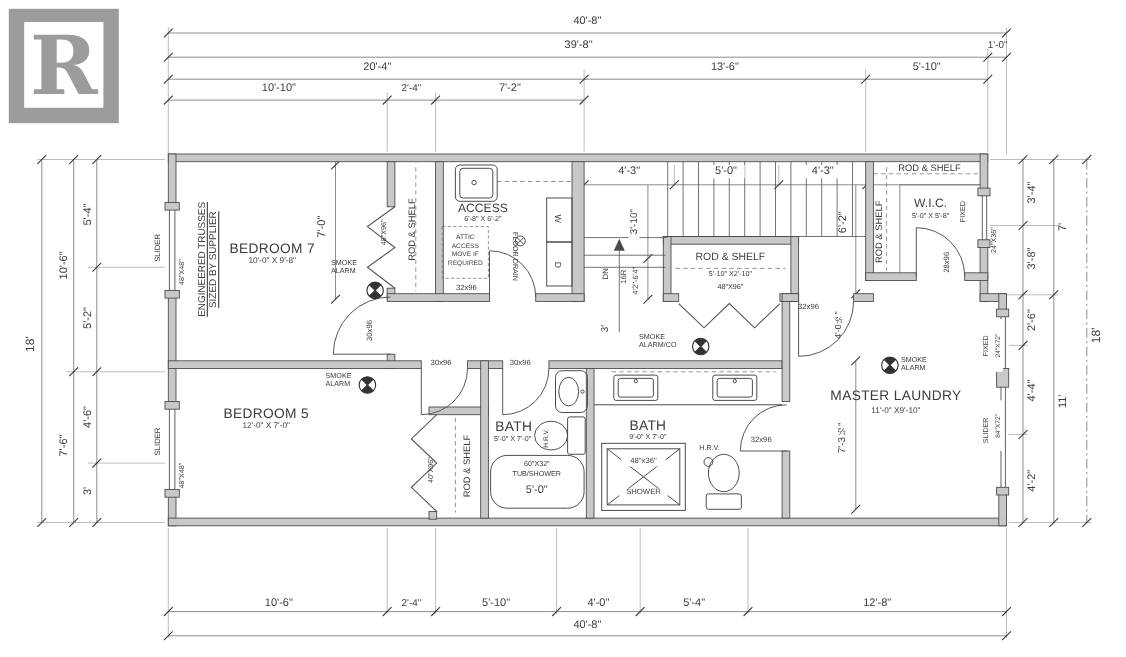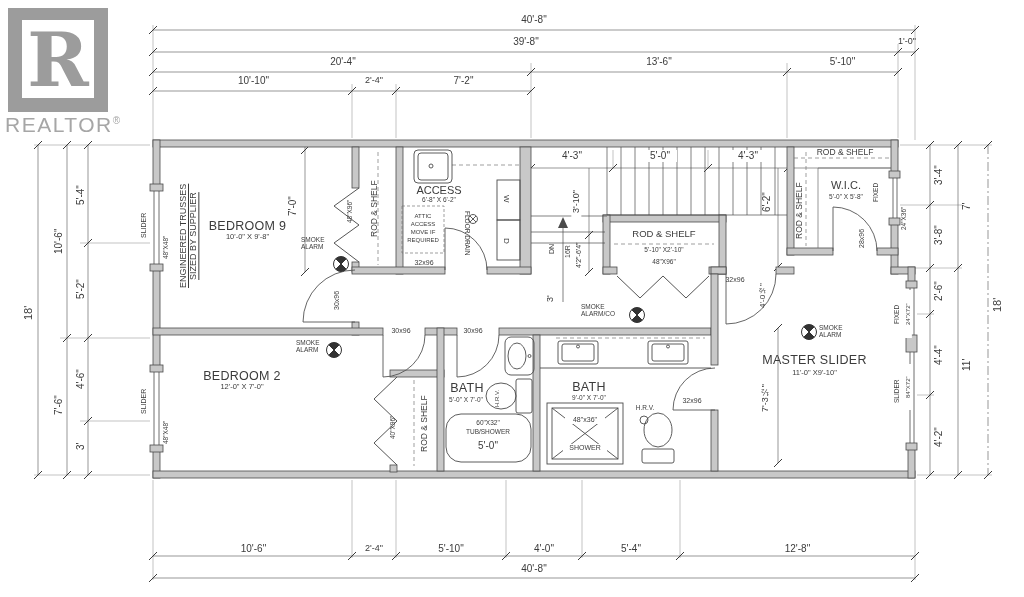--- a/index.html
+++ b/index.html
@@ -174,23 +174,20 @@
     <use href="#sa" x="341" y="264"></use>
     <use href="#sa" x="334" y="350"></use>
     <use href="#sa" x="637" y="315"></use>
     <use href="#sa" x="809" y="332"></use>
   </svg>
 
   <div style="position:absolute;left:8px;top:8px;width:100px;height:104px;background:#9c9c9c;">
     <div style="position:absolute;left:14px;top:12px;right:14px;bottom:14px;background:#fff;"></div>
     <div style="position:absolute;left:0;top:0;width:100%;height:100%;display:flex;align-items:center;justify-content:center;font-family:'DejaVu Serif',serif;font-weight:bold;font-size:74px;color:#9c9c9c;">R</div>
   </div>
-  <div class="t" style="left:5px;top:113px;font-size:21px;color:#a6a6a6;letter-spacing:1.5px;">
-    <span>REALTOR</span><sup style="font-size:10px;">®</sup>
-  </div>
 
   <div class="t f10 c" style="left:154px;top:14px;width:760px;">40'-8"</div>
   <div class="t f10 c" style="left:154px;top:36px;width:744px;">39'-8"</div>
   <div class="t f9 c" style="left:877px;top:36px;width:60px;">1'-0"</div>
   <div class="t f10 c" style="left:154px;top:56px;width:378px;">20'-4"</div>
   <div class="t f10 c" style="left:531px;top:56px;width:256px;">13'-6"</div>
   <div class="t f10 c" style="left:787px;top:56px;width:111px;">5'-10"</div>
   <div class="t f10 c" style="left:154px;top:75px;width:199px;">10'-10"</div>
   <div class="t f9 c" style="left:352px;top:75px;width:44px;">2'-4"</div>
   <div class="t f10 c" style="left:396px;top:75px;width:135px;">7'-2"</div>
@@ -224,31 +221,31 @@
   <div class="t f10 c bgw" style="left:555px;top:150px;width:34px;">4'-3"</div>
   <div class="t f10 c bgw" style="left:643px;top:150px;width:34px;">5'-0"</div>
   <div class="t f10 c bgw" style="left:731px;top:150px;width:34px;">4'-3"</div>
   <div class="t f9 vt bgw" style="left:571px;top:175px;height:54px;">3'-10"</div>
   <div class="t f7 vt" style="left:575px;top:228px;height:54px;">4'2"-6'4"</div>
   <div class="t f10 vt" style="left:761px;top:178px;height:48px;">6'-2"</div>
   <div class="t f9 vt" style="left:545px;top:288px;height:22px;">3'</div>
   <div class="t f8 vt" style="left:758px;top:273px;height:46px;">4'-0½"</div>
   <div class="t f9 vt" style="left:760px;top:374px;height:48px;">7'-3½"</div>
 
-  <div class="t f125 c" style="left:185px;top:219px;width:125px;">BEDROOM 9</div>
+  <div class="t f125 c" style="left:185px;top:219px;width:125px;">BEDROOM 7</div>
   <div class="t f75 c" style="left:185px;top:233px;width:125px;">10'-0" X 9'-8"</div>
-  <div class="t f125 c" style="left:172px;top:369px;width:140px;">BEDROOM 2</div>
+  <div class="t f125 c" style="left:172px;top:369px;width:140px;">BEDROOM 5</div>
   <div class="t f75 c" style="left:172px;top:383px;width:140px;">12'-0" X 7'-0"</div>
   <div class="t f11 c" style="left:403px;top:184px;width:72px;">ACCESS</div>
   <div class="t f65 c" style="left:403px;top:196px;width:72px;">6'-8" X 6'-2"</div>
   <div class="t f125 c" style="left:442px;top:381px;width:50px;">BATH</div>
   <div class="t f65 c" style="left:435px;top:396px;width:62px;">5'-0" X 7'-0"</div>
   <div class="t f125 c" style="left:558px;top:380px;width:62px;">BATH</div>
   <div class="t f65 c" style="left:558px;top:394px;width:62px;">9'-0" X 7'-0"</div>
-  <div class="t f125 c" style="left:722px;top:353px;width:185px;">MASTER SLIDER</div>
+  <div class="t f125 c" style="left:722px;top:353px;width:185px;">MASTER LAUNDRY</div>
   <div class="t f75 c" style="left:722px;top:369px;width:185px;">11'-0" X9'-10"</div>
   <div class="t f11 c" style="left:810px;top:179px;width:72px;">W.I.C.</div>
   <div class="t f65 c" style="left:806px;top:193px;width:80px;">5'-0" X 5'-8"</div>
 
   <div class="t f85 vt" style="left:370px;top:166px;height:85px;">ROD &amp; SHELF</div>
   <div class="t f95 c" style="left:610px;top:229px;width:108px;">ROD &amp; SHELF</div>
   <div class="t f65 c" style="left:610px;top:246px;width:108px;">5'-10" X2'-10"</div>
   <div class="t f85 vt" style="left:420px;top:381px;height:85px;">ROD &amp; SHELF</div>
   <div class="t f85 c" style="left:800px;top:148px;width:90px;">ROD &amp; SHELF</div>
   <div class="t f85 vt" style="left:795px;top:172px;height:78px;">ROD &amp; SHELF</div>

